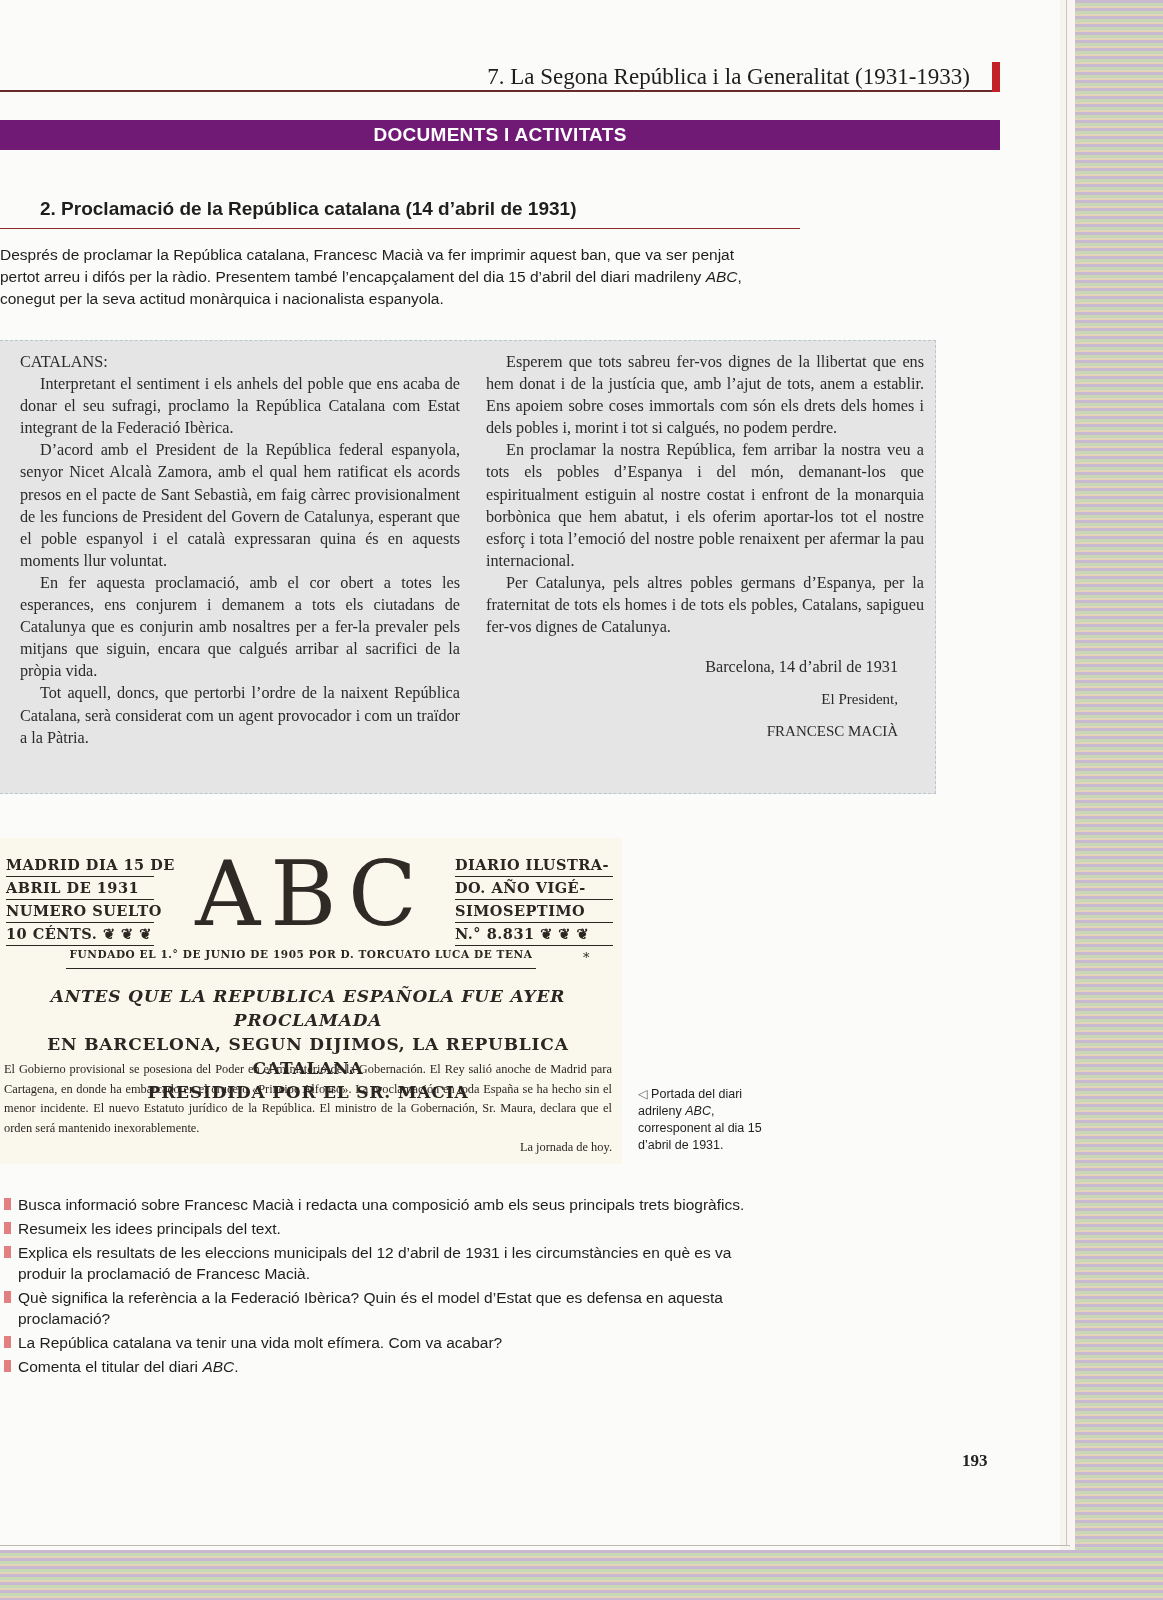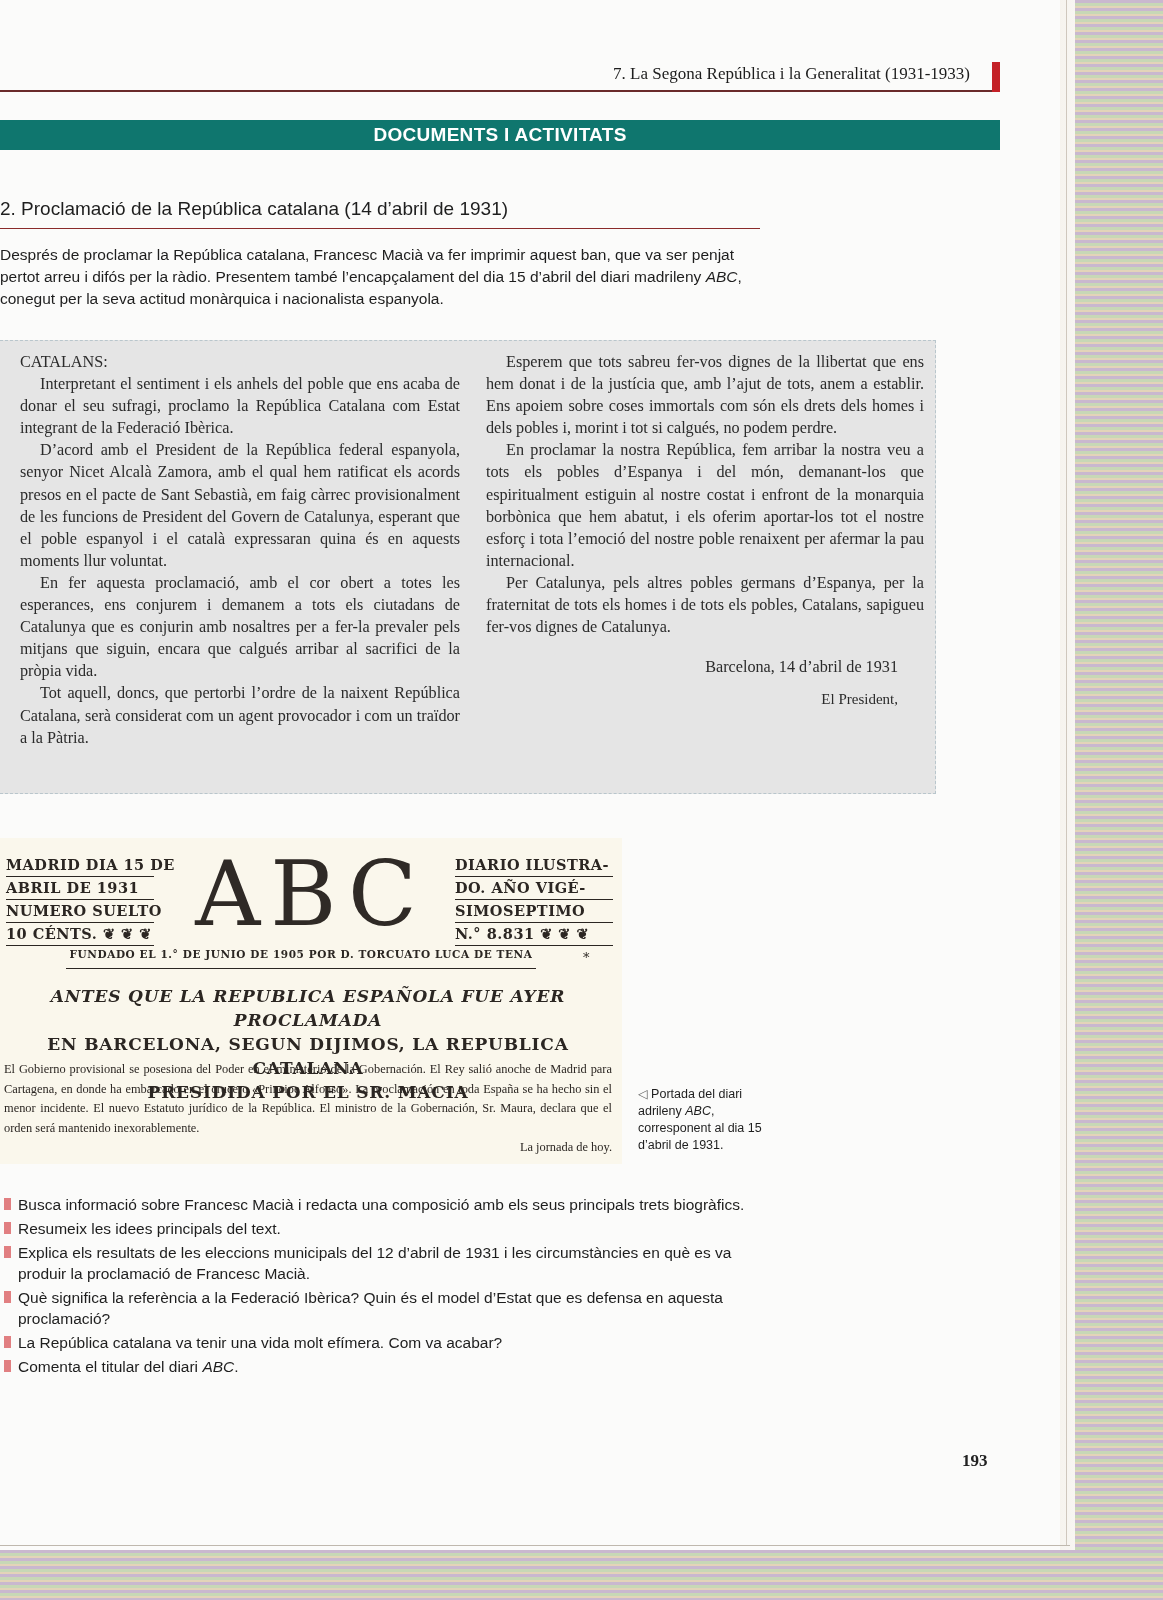--- a/index.html
+++ b/index.html
@@ -24,37 +24,37 @@
     }
     .page-edge {
       position: absolute; left: 1066px; top: 0; width: 1px; height: 1545px; background: #cfc7bd;
     }
     .running-head {
       position: absolute; left: 0; top: 62px; width: 1000px; height: 28px;
       border-bottom: 2px solid #6a2a2a;
     }
     .running-head .title {
       position: absolute; right: 30px; top: 2px;
-      font-family: "Liberation Serif", serif; font-size: 17px; color: #1d1d1d;
+      font-family: "Liberation Serif", serif; font-size: 23px; color: #1d1d1d;
     }
     .running-head .mark {
       position: absolute; right: 0; top: 0; width: 8px; height: 30px; background: #c42127;
     }
     .banner {
       position: absolute; left: 0; top: 120px; width: 1000px; height: 30px;
-      background: #0f766e;
+      background: #701a75;
       display: flex; align-items: center; justify-content: center;
     }
     .banner span {
       color: #fff; font-weight: bold; font-size: 19px; letter-spacing: 0.3px;
     }
     .section-title {
       position: absolute; left: 0; top: 198px; width: 760px; height: 30px;
       border-bottom: 1.5px solid #8a2a2a;
-      font-size: 19px; font-weight: normal; color: #1e1e1e;
+      font-size: 19px; font-weight: bold; color: #1e1e1e; padding-left: 40px;
     }
     .intro {
       position: absolute; left: 0; top: 244px; width: 770px;
       font-size: 15.5px; line-height: 22px; color: #1e1e1e;
     }
     .doc-box {
       position: absolute; left: 0; top: 340px; width: 935px; height: 452px;
       background: #e5e5e5;
       border: 1px dashed #b9c6cc; border-left: none;
       font-family: "Liberation Serif", serif; font-size: 16.2px; line-height: 22.1px; color: #2b2b2b;
@@ -148,20 +148,21 @@
     <p>D’acord amb el President de la República federal espanyola, senyor Nicet Alcalà Zamora, amb el qual hem ratificat els acords presos en el pacte de Sant Sebastià, em faig càrrec provisionalment de les funcions de President del Govern de Catalunya, esperant que el poble espanyol i el català expressaran quina és en aquests moments llur voluntat.</p>
     <p>En fer aquesta proclamació, amb el cor obert a totes les esperances, ens conjurem i demanem a tots els ciutadans de Catalunya que es conjurin amb nosaltres per a fer-la prevaler pels mitjans que siguin, encara que calgués arribar al sacrifici de la pròpia vida.</p>
     <p>Tot aquell, doncs, que pertorbi l’ordre de la naixent República Catalana, serà considerat com un agent provocador i com un traïdor a la Pàtria.</p>
   </div>
   <div class="doc-col right">
     <p>Esperem que tots sabreu fer-vos dignes de la llibertat que ens hem donat i de la justícia que, amb l’ajut de tots, anem a establir. Ens apoiem sobre coses immortals com són els drets dels homes i dels pobles i, morint i tot si calgués, no podem perdre.</p>
     <p>En proclamar la nostra República, fem arribar la nostra veu a tots els pobles d’Espanya i del món, demanant-los que espiritualment estiguin al nostre costat i enfront de la monarquia borbònica que hem abatut, i els oferim aportar-los tot el nostre esforç i tota l’emoció del nostre poble renaixent per afermar la pau internacional.</p>
     <p>Per Catalunya, pels altres pobles germans d’Espanya, per la fraternitat de tots els homes i de tots els pobles, Catalans, sapigueu fer-vos dignes de Catalunya.</p>
     <p class="sign place">Barcelona, 14 d’abril de 1931</p>
     <p class="sign role">El President,</p>
+    <p class="sign name">FRANCESC MACIÀ</p>
   </div>
 </div>
 
 <figure class="abc" style="margin:0;">
   <div class="abc-left">
     <div>MADRID DIA 15 DE</div>
     <div>ABRIL DE 1931</div>
     <div>NUMERO SUELTO</div>
     <div>10 CÉNTS. ❦ ❦ ❦</div>
   </div>

